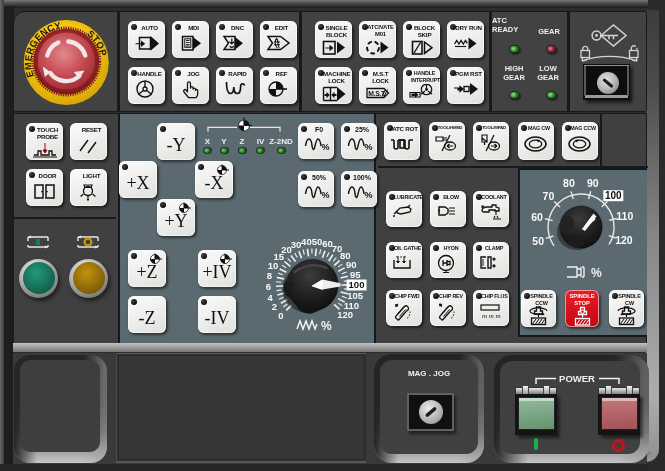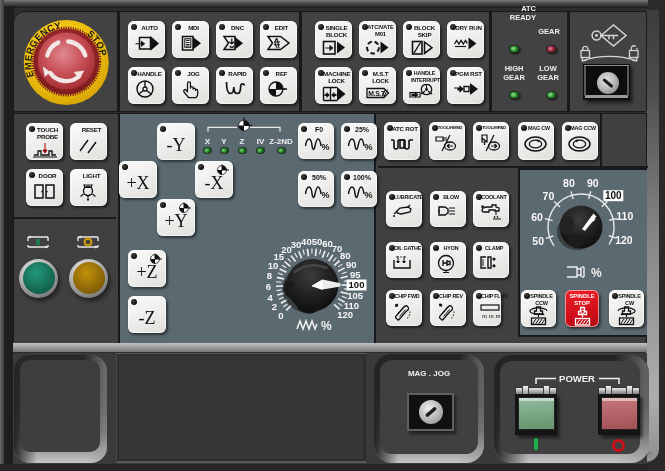--- a/index.html
+++ b/index.html
@@ -194,21 +194,21 @@
     </div>
 <div class="btn " style="left:447px;top:67px;width:37px;height:37px">
       <span style="position:absolute;left:3px;top:2.5px;width:6px;height:6px;border-radius:50%;background:radial-gradient(circle at 35% 35%, #444, #0a0a0a 70%)"></span>
       <div style="position:absolute;left:8px;top:3px;width:27px;text-align:center;font:bold 6.2px/7.4px 'Liberation Sans',sans-serif;color:#111;letter-spacing:-0.2px;white-space:nowrap">PGM RST</div>
       <svg style="position:absolute;left:5.5px;top:14.2px" width="26" height="20" viewBox="0 0 26 20">
         <path d="M1 7 h6 M5 7 h2 v-1.5 l3 2.5 -3 2.5 v-1.5 h-2 z" fill="#111" stroke="#111" stroke-width="1.2"></path>
         <rect x="11" y="5.5" width="5" height="5" fill="none" stroke="#111" stroke-width="1.4"></rect>
         <path d="M17 2 l8 6 -8 6 z" fill="#111"></path>
       </svg>
     </div>
-<div style="position:absolute;left:492px;top:4px;width:44px;text-align:right;font:bold 7.5px/9px 'Liberation Sans';color:#f0f0f0">ATC<br>READY</div>
+<div style="position:absolute;left:492px;top:16px;width:44px;text-align:left;font:bold 7.5px/9px 'Liberation Sans';color:#f0f0f0">ATC<br>READY</div>
 <div style="position:absolute;left:529px;top:27px;width:40px;text-align:center;font:bold 7.5px/9px 'Liberation Sans';color:#f0f0f0">GEAR</div>
 <span style="position:absolute;left:508.5px;top:44.75px;width:11px;height:8.5px;border-radius:50%;background:radial-gradient(circle at 38% 42%, #9fe098 0%, #2f9e2f 40%, #0f5512 78%, #083508 100%);border:1px solid #232323;box-shadow:1px 1.5px 1.5px rgba(0,0,0,0.55)"></span>
 <span style="position:absolute;left:546.0px;top:44.75px;width:11px;height:8.5px;border-radius:50%;background:radial-gradient(circle at 38% 42%, #e08898 0%, #a02840 40%, #55101c 78%, #350810 100%);border:1px solid #232323;box-shadow:1px 1.5px 1.5px rgba(0,0,0,0.55)"></span>
 <div style="position:absolute;left:492px;top:64px;width:44px;text-align:center;font:bold 7.5px/9px 'Liberation Sans';color:#f0f0f0">HIGH<br>GEAR</div>
 <div style="position:absolute;left:528px;top:64px;width:40px;text-align:center;font:bold 7.5px/9px 'Liberation Sans';color:#f0f0f0">LOW<br>GEAR</div>
 <span style="position:absolute;left:508.5px;top:90.75px;width:11px;height:8.5px;border-radius:50%;background:radial-gradient(circle at 38% 42%, #9fe098 0%, #2f9e2f 40%, #0f5512 78%, #083508 100%);border:1px solid #232323;box-shadow:1px 1.5px 1.5px rgba(0,0,0,0.55)"></span>
 <span style="position:absolute;left:546.0px;top:90.75px;width:11px;height:8.5px;border-radius:50%;background:radial-gradient(circle at 38% 42%, #9fe098 0%, #2f9e2f 40%, #0f5512 78%, #083508 100%);border:1px solid #232323;box-shadow:1px 1.5px 1.5px rgba(0,0,0,0.55)"></span>
 <svg style="position:absolute;left:572px;top:8px" width="72" height="58" viewBox="0 0 72 58">
 <g stroke="#d5d5d5" stroke-width="1.5" fill="none">
  <path d="M 29 27.5 L 41.5 17 L 54 27.5 L 41.5 38 Z"></path>
@@ -324,23 +324,38 @@
       <span style="position:absolute;left:3px;top:2.5px;width:6px;height:6px;border-radius:50%;background:radial-gradient(circle at 35% 35%, #444, #0a0a0a 70%)"></span>
       <svg style="position:absolute;right:4px;top:3px" width="12" height="12" viewBox="0 0 12 12">
         <circle cx="5" cy="6" r="4.5" fill="#fff" stroke="#111" stroke-width="0.8"></circle>
         <path d="M5 1.5 a4.5 4.5 0 0 1 4.5 4.5 l-4.5 0 z" fill="#111"></path>
         <path d="M5 10.5 a4.5 4.5 0 0 1 -4.5 -4.5 l4.5 0 z" fill="#111"></path>
         <path d="M5 6 h7" stroke="#111" stroke-width="1"></path>
         <path d="M5 6 v-5.5" stroke="#111" stroke-width="1"></path>
       </svg>
 <div style="position:absolute;left:0;top:11px;width:100%;text-align:center;font:18px/22px 'Liberation Serif',serif;color:#111">+Z</div>
     </div>
+<div class="btn" style="left:198px;top:250px;width:38px;height:37px">
+      <span style="position:absolute;left:3px;top:2.5px;width:6px;height:6px;border-radius:50%;background:radial-gradient(circle at 35% 35%, #444, #0a0a0a 70%)"></span>
+      <svg style="position:absolute;right:4px;top:3px" width="12" height="12" viewBox="0 0 12 12">
+        <circle cx="5" cy="6" r="4.5" fill="#fff" stroke="#111" stroke-width="0.8"></circle>
+        <path d="M5 1.5 a4.5 4.5 0 0 1 4.5 4.5 l-4.5 0 z" fill="#111"></path>
+        <path d="M5 10.5 a4.5 4.5 0 0 1 -4.5 -4.5 l4.5 0 z" fill="#111"></path>
+        <path d="M5 6 h7" stroke="#111" stroke-width="1"></path>
+        <path d="M5 6 v-5.5" stroke="#111" stroke-width="1"></path>
+      </svg>
+<div style="position:absolute;left:0;top:11px;width:100%;text-align:center;font:18px/22px 'Liberation Serif',serif;color:#111">+IV</div>
+    </div>
 <div class="btn" style="left:128px;top:296px;width:38px;height:37px">
       <span style="position:absolute;left:3px;top:2.5px;width:6px;height:6px;border-radius:50%;background:radial-gradient(circle at 35% 35%, #444, #0a0a0a 70%)"></span>
 <div style="position:absolute;left:0;top:11px;width:100%;text-align:center;font:18px/22px 'Liberation Serif',serif;color:#111">-Z</div>
+    </div>
+<div class="btn" style="left:198px;top:296px;width:38px;height:37px">
+      <span style="position:absolute;left:3px;top:2.5px;width:6px;height:6px;border-radius:50%;background:radial-gradient(circle at 35% 35%, #444, #0a0a0a 70%)"></span>
+<div style="position:absolute;left:0;top:11px;width:100%;text-align:center;font:18px/22px 'Liberation Serif',serif;color:#111">-IV</div>
     </div>
 <svg style="position:absolute;left:200px;top:117px" width="90" height="40" viewBox="0 0 90 40">
 <path d="M8 14.5 v-4.2 h29 M50 10.3 h30 v4.2" stroke="#e8e8e8" stroke-width="1.3" fill="none"></path>
 <circle cx="44" cy="8.5" r="5.4" fill="#fff" stroke="#222" stroke-width="0.8"></circle>
 <path d="M44 3.1 a5.4 5.4 0 0 1 5.4 5.4 l-5.4 0 z" fill="#111"></path>
       <path d="M44 13.9 a5.4 5.4 0 0 1 -5.4 -5.4 l5.4 0 z" fill="#111"></path>
 <path d="M44 8.5 h8 M44 8.5 v-8" stroke="#111" stroke-width="1.1"></path>
 </svg>
 <div style="position:absolute;left:189.5px;top:137px;width:36px;text-align:center;font:bold 8px 'Liberation Sans';color:#f0f0f0">X</div>
 <span style="position:absolute;left:203.0px;top:147px;width:9px;height:7px;border-radius:45%;background:radial-gradient(circle at 35% 45%, #6fd06f, #177017 60%, #0a330a);border:1px solid #253025"></span>
@@ -589,21 +604,21 @@
 <div class="btn " style="left:430px;top:290px;width:36px;height:36px">
       <span style="position:absolute;left:3px;top:2.5px;width:6px;height:6px;border-radius:50%;background:radial-gradient(circle at 35% 35%, #444, #0a0a0a 70%)"></span>
       <div style="position:absolute;left:8px;top:3px;width:26px;text-align:center;font:bold 5.4px/6.6000000000000005px 'Liberation Sans',sans-serif;color:#111;letter-spacing:-0.2px;white-space:nowrap">CHIP REV</div>
       <svg style="position:absolute;left:5.0px;top:12.4px" width="26" height="20" viewBox="0 0 26 20">
         <path d="M6 17 q-3-1.5 0-4 l7-8 q2.5-2.5 4 0 t-1.5 4 l-7 8 q-1.5 2-2.5 0z" fill="none" stroke="#111" stroke-width="1.3"></path>
         <path d="M8.5 14.5 l6-7 M7 11.5 l6-7" stroke="#111" stroke-width="1"></path>
         <path d="M4.5 2 l2.5 2.5 m-2.5-2.5 l0.5 2.5 m-0.5-2.5 l2.5 0.5" stroke="#111" stroke-width="1.2"></path>
         <path d="M16 16.5 a8 8 0 0 0 3-7" stroke="#111" stroke-width="1" fill="none" stroke-dasharray="1.8 1.4"></path>
       </svg>
     </div>
-<div class="btn " style="left:473px;top:290px;width:28px;height:36px">
+<div class="btn " style="left:473px;top:290px;width:36px;height:36px">
       <span style="position:absolute;left:3px;top:2.5px;width:6px;height:6px;border-radius:50%;background:radial-gradient(circle at 35% 35%, #444, #0a0a0a 70%)"></span>
       <div style="position:absolute;left:8px;top:3px;width:26px;text-align:center;font:bold 5.4px/6.6000000000000005px 'Liberation Sans',sans-serif;color:#111;letter-spacing:-0.2px;white-space:nowrap">CHIP FLUS</div>
       <svg style="position:absolute;left:5.0px;top:12.4px" width="26" height="20" viewBox="0 0 26 20">
         <rect x="3" y="3" width="18" height="5" fill="none" stroke="#111" stroke-width="1.2"></rect>
         <text x="4" y="16" font-family="Liberation Serif" font-size="7" font-style="italic" fill="#111">m m m</text>
       </svg>
     </div>
 <svg style="position:absolute;left:515px;top:170px" width="135" height="114" viewBox="0 0 135 114">
       <path d="M 39.0 75.9 A 33 33 0 1 1 94.0 74.5" stroke="#e8e8e8" stroke-width="1.4" fill="none"></path>
       <line x1="38.4" y1="66.0" x2="30.8" y2="68.4" stroke="#e8e8e8" stroke-width="1.4"></line>

